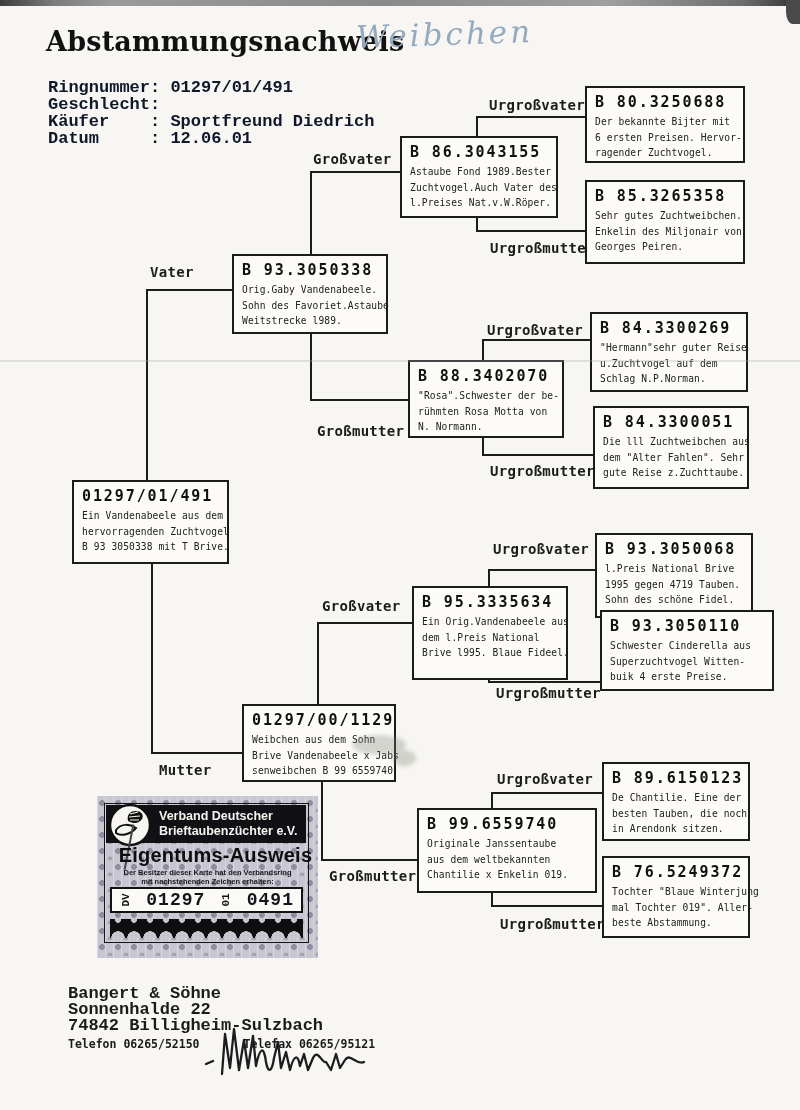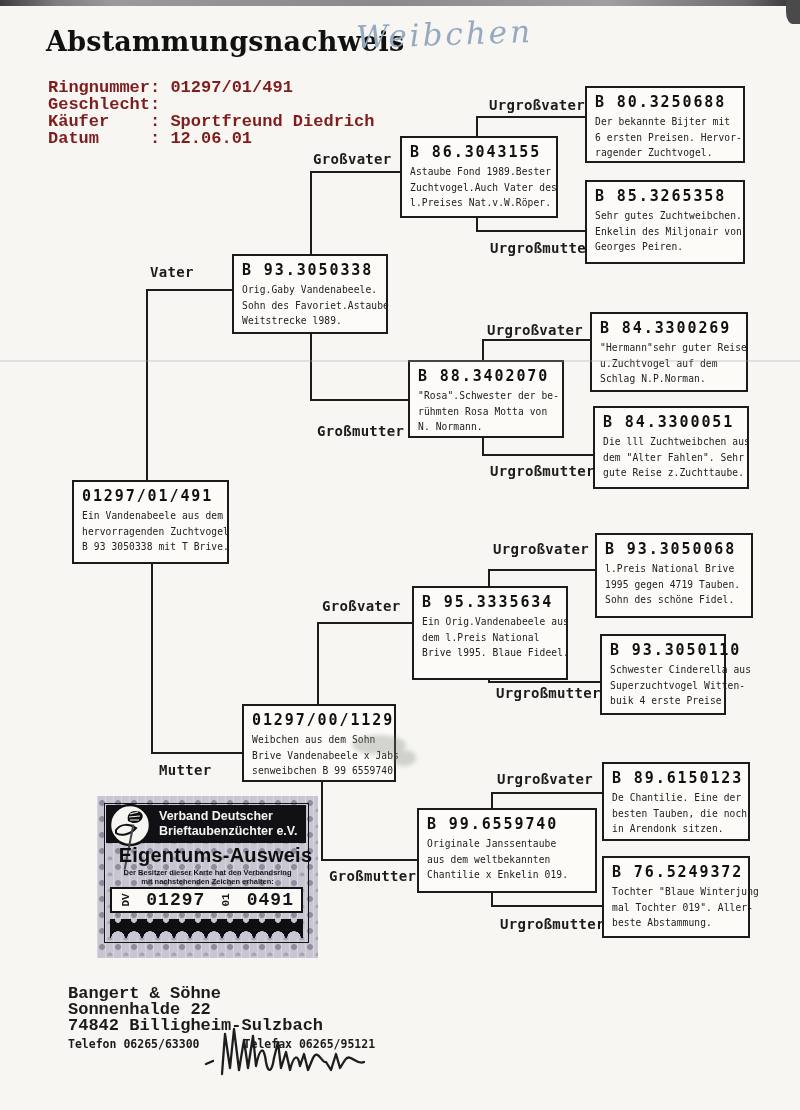--- a/index.html
+++ b/index.html
@@ -9,21 +9,21 @@
   .scan-top{position:absolute;left:0;top:0;width:800px;height:6px;
     background:linear-gradient(90deg,#3d3d3d,#7d7d7d 7%,#9a9a9a 14%,#8a8a8a 48%,#9f9f9f 76%,#6c6c6c 93%,#303030);}
   .scan-corner{position:absolute;right:0;top:0;width:14px;height:24px;background:#4a4a4a;border-radius:0 0 0 50%;}
   .crease{position:absolute;left:0;top:360px;width:800px;height:2px;background:rgba(165,170,180,0.30);z-index:30;pointer-events:none;}
   .smudge{position:absolute;background:rgba(125,130,118,0.32);border-radius:50%;filter:blur(2px);z-index:25;}
   
   .title{position:absolute;left:46px;top:26px;font-family:"DejaVu Serif",serif;font-weight:700;font-size:27px;letter-spacing:.2px;color:#111;}
   .handwriting{position:absolute;left:356px;top:16px;font-family:"DejaVu Serif",serif;font-style:italic;
     font-size:31px;letter-spacing:3px;color:#96aabf;transform:rotate(-2deg);font-weight:400;}
   .hfield{position:absolute;left:48px;white-space:pre;font-family:"Liberation Mono","DejaVu Sans Mono",monospace;
-    font-weight:700;font-size:17px;line-height:17px;color:#7f1d1d;}
+    font-weight:700;font-size:17px;line-height:17px;color:#0f172a;}
   
   .node{position:absolute;background:#fcfbf8;border:2px solid #1b1b1b;box-sizing:border-box;padding:5px 5px 3px 8px;z-index:10;}
   .nt{font-weight:700;font-size:15px;letter-spacing:1.9px;margin-bottom:3px;color:#101010;white-space:nowrap;}
   .nl{font-size:9.6px;line-height:15.6px;letter-spacing:.1px;color:#202020;white-space:nowrap;}
   .role{position:absolute;font-weight:700;font-size:14px;letter-spacing:.3px;color:#1c1c1c;z-index:10;}
   .ln{position:absolute;background:#1c1c1c;z-index:5;}
   
   .stamp{position:absolute;left:97px;top:796px;width:221px;height:162px;z-index:20;
     background-color:#c9c6d1;
     background-image:
@@ -173,21 +173,21 @@
   <div class="nl">Ein Orig.Vandenabeele aus</div>
   <div class="nl">dem l.Preis National</div>
   <div class="nl">Brive l995. Blaue Fideel.</div>
 </div>
 <div class="node" style="left:595px;top:533px;width:158px;height:85px">
   <div class="nt">B 93.3050068</div>
   <div class="nl">l.Preis National Brive</div>
   <div class="nl">1995 gegen 4719 Tauben.</div>
   <div class="nl">Sohn des schöne Fidel.</div>
 </div>
-<div class="node" style="left:600px;top:634px;width:126px;height:81px">
+<div class="node" style="left:600px;top:610px;width:174px;height:81px">
   <div class="nt">B 93.3050110</div>
   <div class="nl">Schwester Cinderella aus</div>
   <div class="nl">Superzuchtvogel Witten-</div>
   <div class="nl">buik 4 erste Preise.</div>
 </div>
 <div class="node" style="left:417px;top:808px;width:180px;height:85px">
   <div class="nt">B 99.6559740</div>
   <div class="nl">Originale Janssentaube</div>
   <div class="nl">aus dem weltbekannten</div>
   <div class="nl">Chantilie x Enkelin 019.</div>
@@ -235,21 +235,21 @@
     <span class="code-rot">01</span>
     <span class="code-digits">0491</span>
   </div>
   <div class="stamp-scallop"></div>
 </div>
 
 <div class="addr" style="top:986px">Bangert &amp; Söhne</div>
 <div class="addr" style="top:1002px">Sonnenhalde 22</div>
 <div class="addr" style="top:1018px">74842 Billigheim-Sulzbach</div>
 <div class="phone-row">
-  <span>Telefon 06265/63300</span>
+  <span>Telefon 06265/52150</span>
   <span>Telefax 06265/95121</span>
 </div>
 
 <div class="sig">
   <svg width="200" height="62" viewBox="0 0 200 62">
     <path d="M8 42 l7 -3" stroke="#1d1d20" stroke-width="2.4" fill="none" stroke-linecap="round"></path>
     <path d="M24 52 L27 12 L32 46 L36 7 L41 48 L46 18 L50 46 L55 14 L58 44
              C62 24 66 24 68 40 C70 52 74 50 76 36 L80 20 L83 46 L88 30 L92 48
              C96 32 100 32 102 44 L106 32 L110 48 L115 36 C120 26 124 42 128 40
              L133 48 L138 32 L142 46 L147 38 C152 30 159 44 166 40" stroke="#1d1d20" stroke-width="2.3" fill="none" stroke-linecap="round" stroke-linejoin="round"></path>

